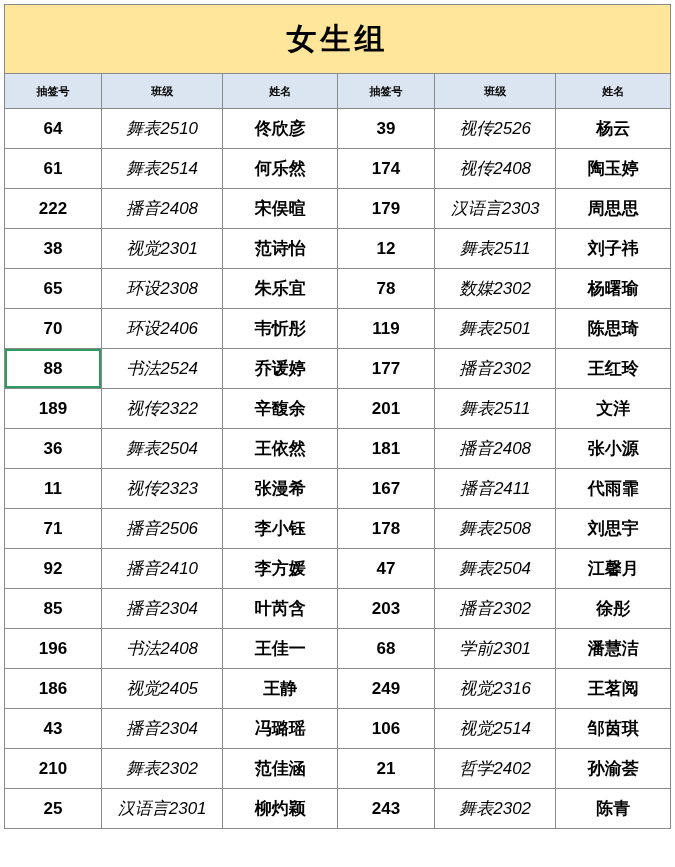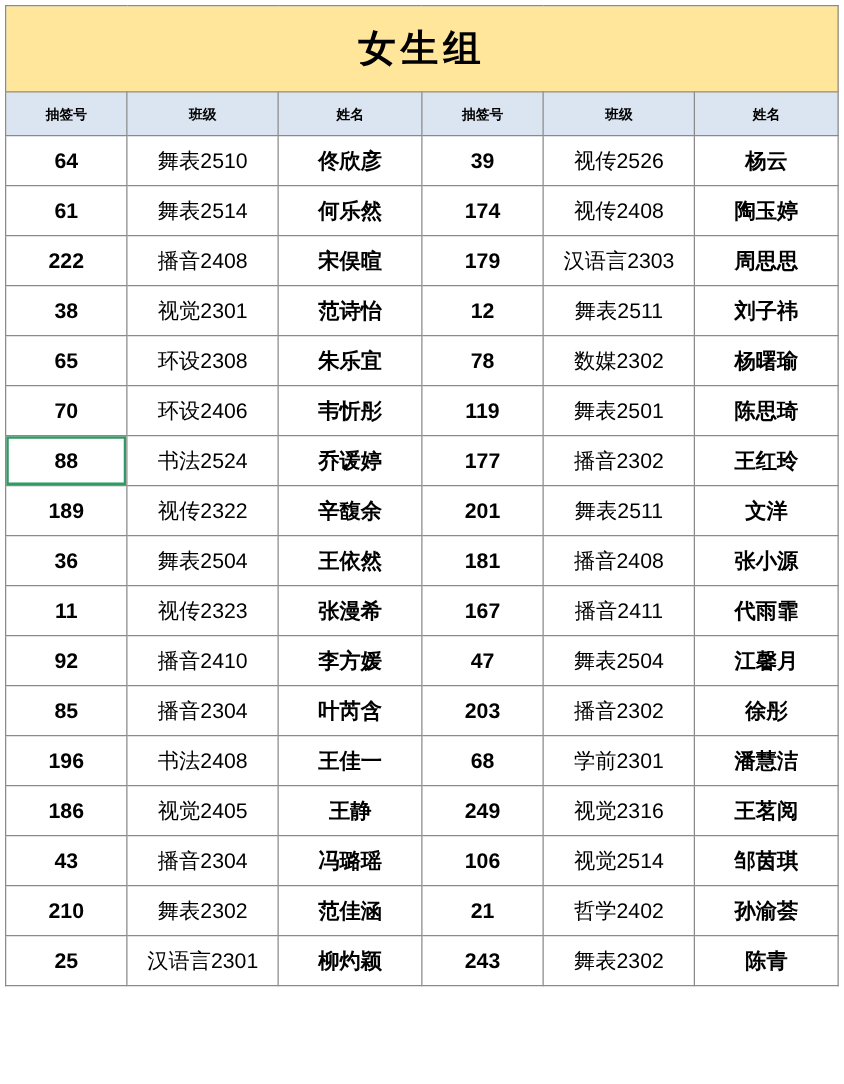--- a/index.html
+++ b/index.html
@@ -53,20 +53,21 @@
     font-size: 17px;
     background: #ffffff;
   }
   td.c-num {
     font-weight: bold;
     font-size: 18px;
   }
   td.c-class {
     font-weight: normal;
     font-size: 16px;
+    font-style: italic;
   }
   td.c-name {
     font-weight: bold;
     font-size: 17px;
   }
   
   col.w-num { width: 88px; }
   col.w-class { width: 110px; }
   col.w-name { width: 104px; }
 
@@ -174,20 +175,28 @@
         </tr>
         <tr class="data-row">
           <td class="c-num">11</td>
           <td class="c-class">视传2323</td>
           <td class="c-name">张漫希</td>
           <td class="c-num">167</td>
           <td class="c-class">播音2411</td>
           <td class="c-name">代雨霏</td>
         </tr>
         <tr class="data-row">
+          <td class="c-num">71</td>
+          <td class="c-class">播音2506</td>
+          <td class="c-name">李小钰</td>
+          <td class="c-num">178</td>
+          <td class="c-class">舞表2508</td>
+          <td class="c-name">刘思宇</td>
+        </tr>
+        <tr class="data-row">
           <td class="c-num">92</td>
           <td class="c-class">播音2410</td>
           <td class="c-name">李方媛</td>
           <td class="c-num">47</td>
           <td class="c-class">舞表2504</td>
           <td class="c-name">江馨月</td>
         </tr>
         <tr class="data-row">
           <td class="c-num">85</td>
           <td class="c-class">播音2304</td>

